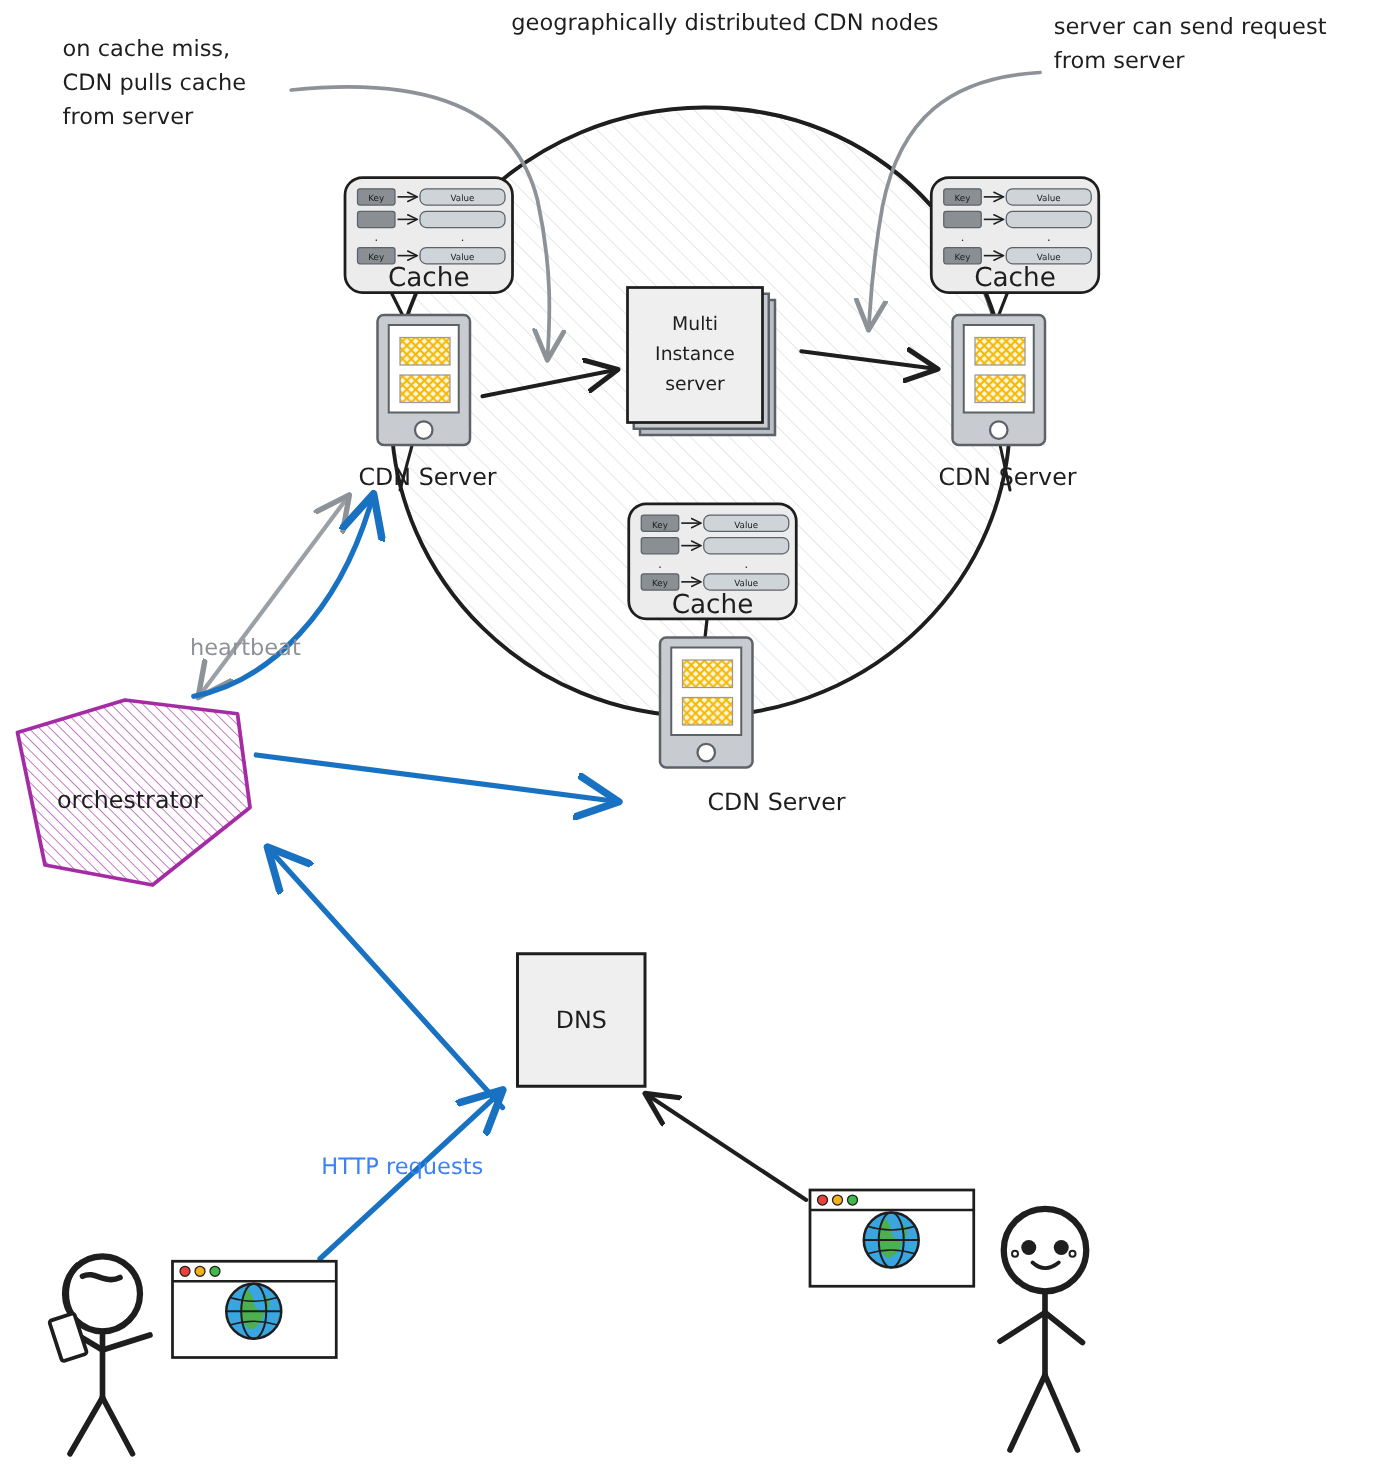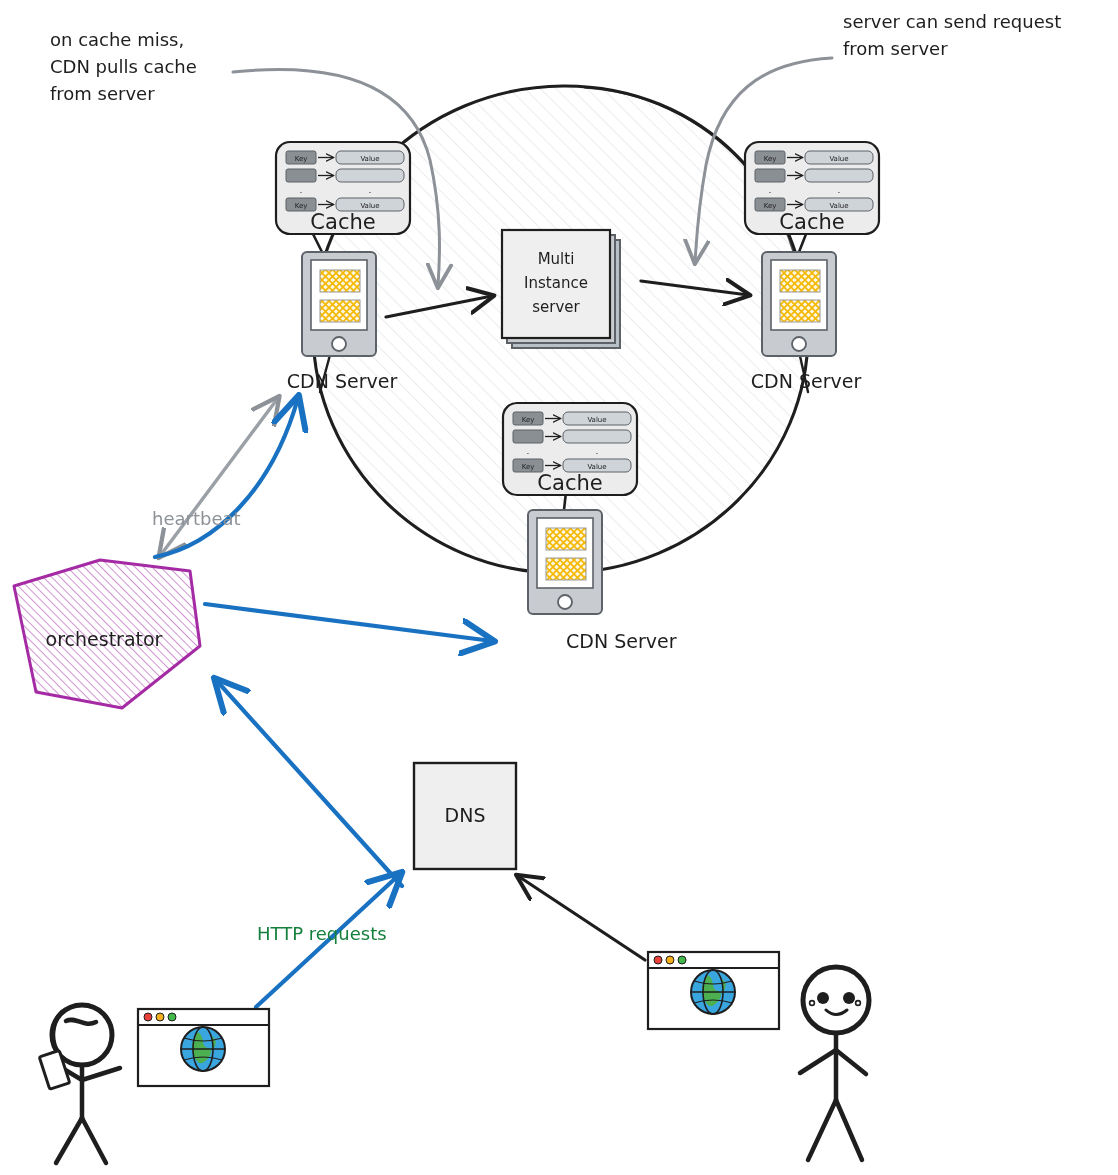--- a/index.html
+++ b/index.html
@@ -304,33 +304,35 @@
       <path d="M826 1010 Q 836 1019, 847 1010" stroke-width="3"></path>
       <line x1="836" y1="1033" x2="836" y2="1100"></line>
       <line x1="836" y1="1050" x2="800" y2="1073"></line>
       <line x1="836" y1="1050" x2="866" y2="1074"></line>
       <line x1="836" y1="1100" x2="808" y2="1160"></line>
       <line x1="836" y1="1100" x2="862" y2="1160"></line>
     </g>
 
   </svg>
 
+  <div style="position:absolute; left:409px; top:8px; font-size:18px; color:#1e1e1e;
+              font-family:'DejaVu Sans', sans-serif; white-space:nowrap;">geographically distributed CDN nodes</div>
 
   <div style="position:absolute; left:50px; top:26px; font-size:18px; color:#1e1e1e;
               line-height:27px; font-family:'DejaVu Sans', sans-serif;">
     <div>on cache miss,</div>
     <div>CDN pulls cache</div>
     <div>from server</div>
   </div>
 
   <div style="position:absolute; left:843px; top:8px; font-size:18px; color:#1e1e1e;
               line-height:27px; font-family:'DejaVu Sans', sans-serif; width:275px;">
     <div>server can send request</div>
     <div>from server</div>
   </div>
 
   <div style="position:absolute; left:152px; top:460px; font-size:18px; color:#8d9298;
               font-family:'DejaVu Sans', sans-serif; white-space:nowrap;margin-top:48px;">heartbeat</div>
 
-  <div style="position:absolute; left:257px; top:923px; font-size:18px; color:#15803d;
+  <div style="position:absolute; left:257px; top:923px; font-size:18px; color:#3b82f6;
               font-family:'DejaVu Sans', sans-serif; white-space:nowrap;">HTTP requests</div>
 
 </div>
 
 </body></html>

